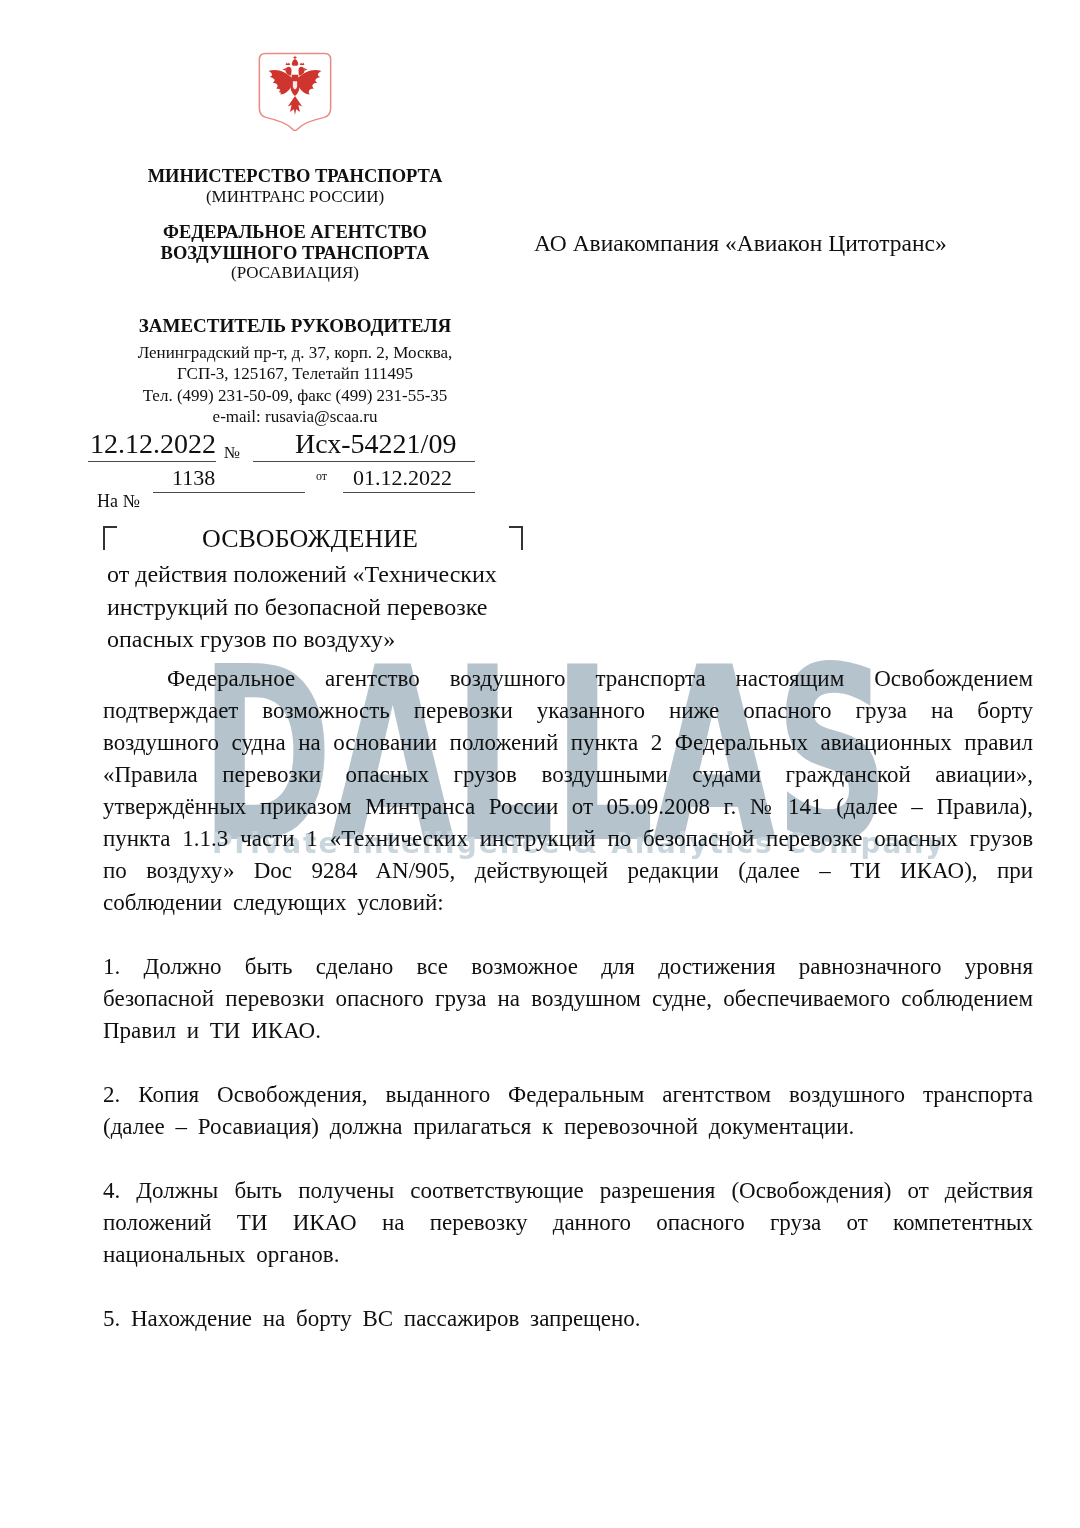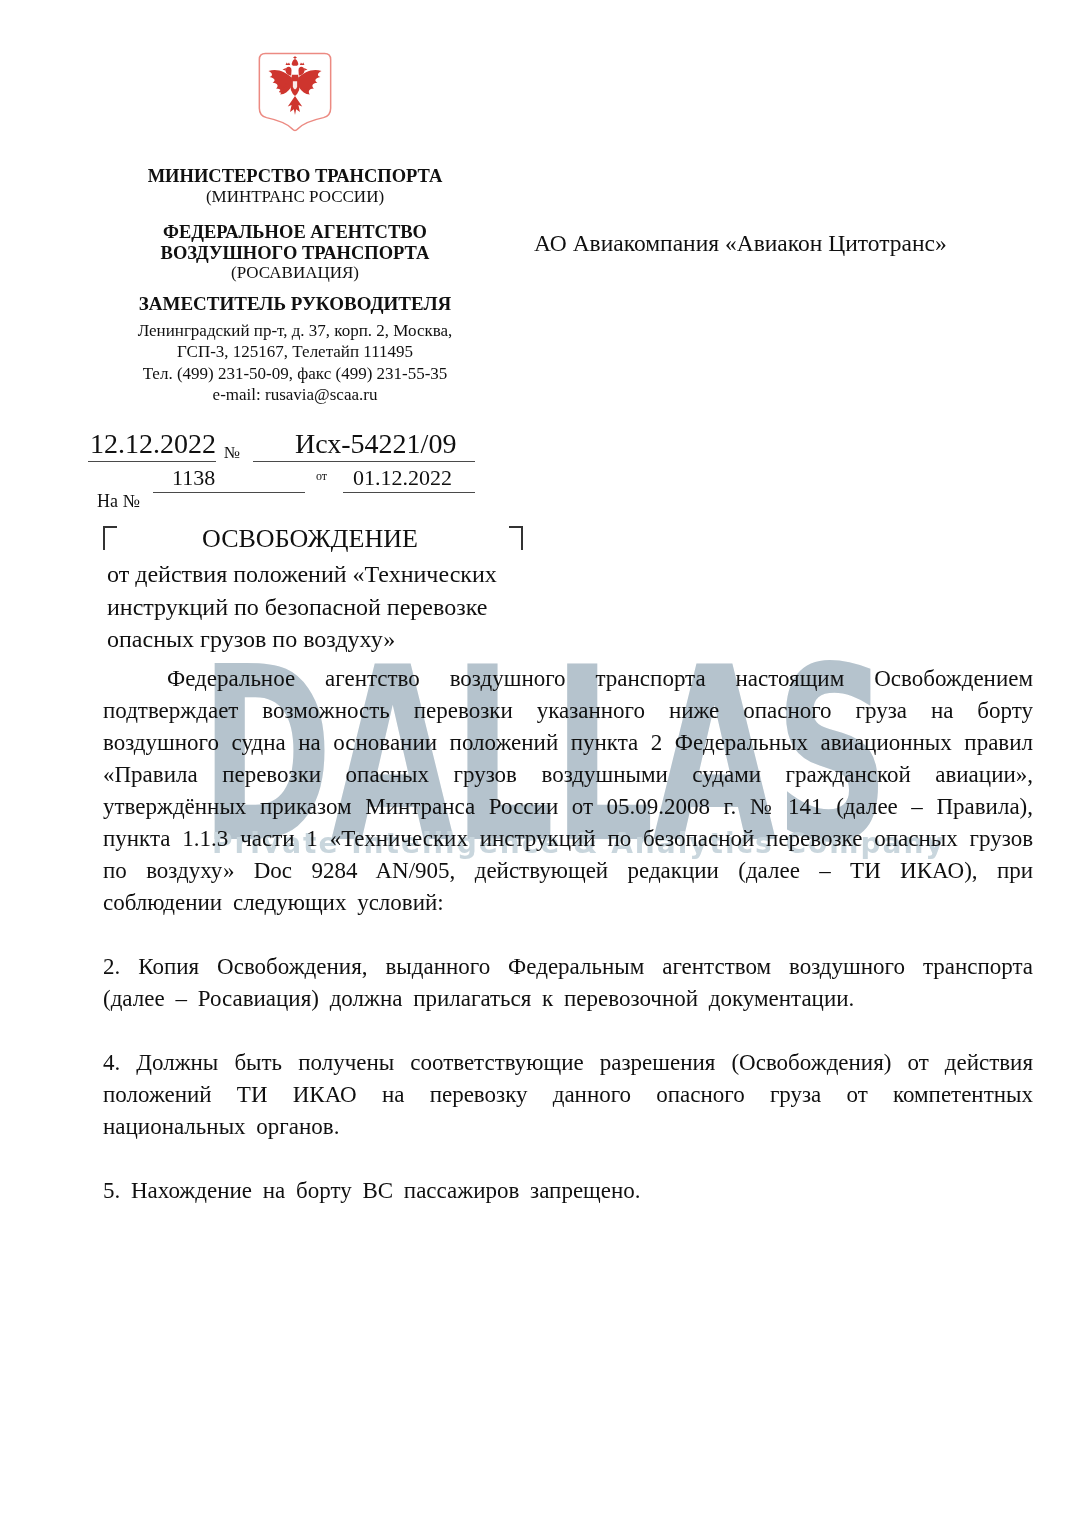--- a/index.html
+++ b/index.html
@@ -22,21 +22,21 @@
     font-size:28px; letter-spacing:2px; color:#c9d6dd; white-space:nowrap;
   }
   .content { position:absolute; inset:0; z-index:1; }
   
   .letterhead { position:absolute; left:95px; top:52px; width:400px; text-align:center; }
   .emblem { width:76px; height:88px; display:block; margin:0 auto; }
   .lh-ministry { margin-top:26px; }
   .lh-agency { margin-top:16px; }
   .lh-bold { font-weight:bold; font-size:18.5px; line-height:20.5px; }
   .lh-reg { font-size:17px; line-height:19.5px; }
-  .lh-pos { margin-top:10px; font-weight:bold; font-size:19px; line-height:21px; }
+  .lh-pos { margin-top:32px; font-weight:bold; font-size:19px; line-height:21px; }
   .lh-addr { margin-top:6px; font-size:17px; line-height:21.5px; }
   
   .addressee { position:absolute; left:534px; top:230px; width:475px; font-size:23.5px; }
   
   .ref span { position:absolute; white-space:nowrap; }
   .ref-date { left:90px; top:428px; font-size:28px; }
   .ref-no-label { left:224px; top:443px; font-size:17px; }
   .ref-number { left:295px; top:428px; font-size:28px; }
   .ref-reply-label { left:97px; top:491px; font-size:18px; }
   .ref-reply-number { left:172px; top:465px; font-size:22px; }
@@ -138,19 +138,20 @@
     <div class="bracket-r"></div>
     <div class="subject-title">ОСВОБОЖДЕНИЕ</div>
     <div class="subject-lines">
       <div>от действия положений «Технических</div>
       <div>инструкций по безопасной перевозке</div>
       <div>опасных грузов по воздуху»</div>
     </div>
 
     <div class="body-text">
       <p class="intro">Федеральное агентство воздушного транспорта настоящим Освобождением подтверждает возможность перевозки указанного ниже опасного груза на борту воздушного судна на основании положений пункта 2 Федеральных авиационных правил «Правила перевозки опасных грузов воздушными судами гражданской авиации», утверждённых приказом Минтранса России от 05.09.2008 г. № 141 (далее – Правила), пункта 1.1.3 части 1 «Технических инструкций по безопасной перевозке опасных грузов по воздуху» Doc 9284 AN/905, действующей редакции (далее – ТИ ИКАО), при соблюдении следующих условий:</p>
+      <p>1. Должно быть сделано все возможное для достижения равнозначного уровня безопасной перевозки опасного груза на воздушном судне, обеспечиваемого соблюдением Правил и ТИ ИКАО.</p>
       <p>2. Копия Освобождения, выданного Федеральным агентством воздушного транспорта (далее – Росавиация) должна прилагаться к перевозочной документации.</p>
       <p>4. Должны быть получены соответствующие разрешения (Освобождения) от действия положений ТИ ИКАО на перевозку данного опасного груза от компетентных национальных органов.</p>
       <p>5. Нахождение на борту ВС пассажиров запрещено.</p>
     </div>
 
   </div>
 </div>
 
 </body></html>

